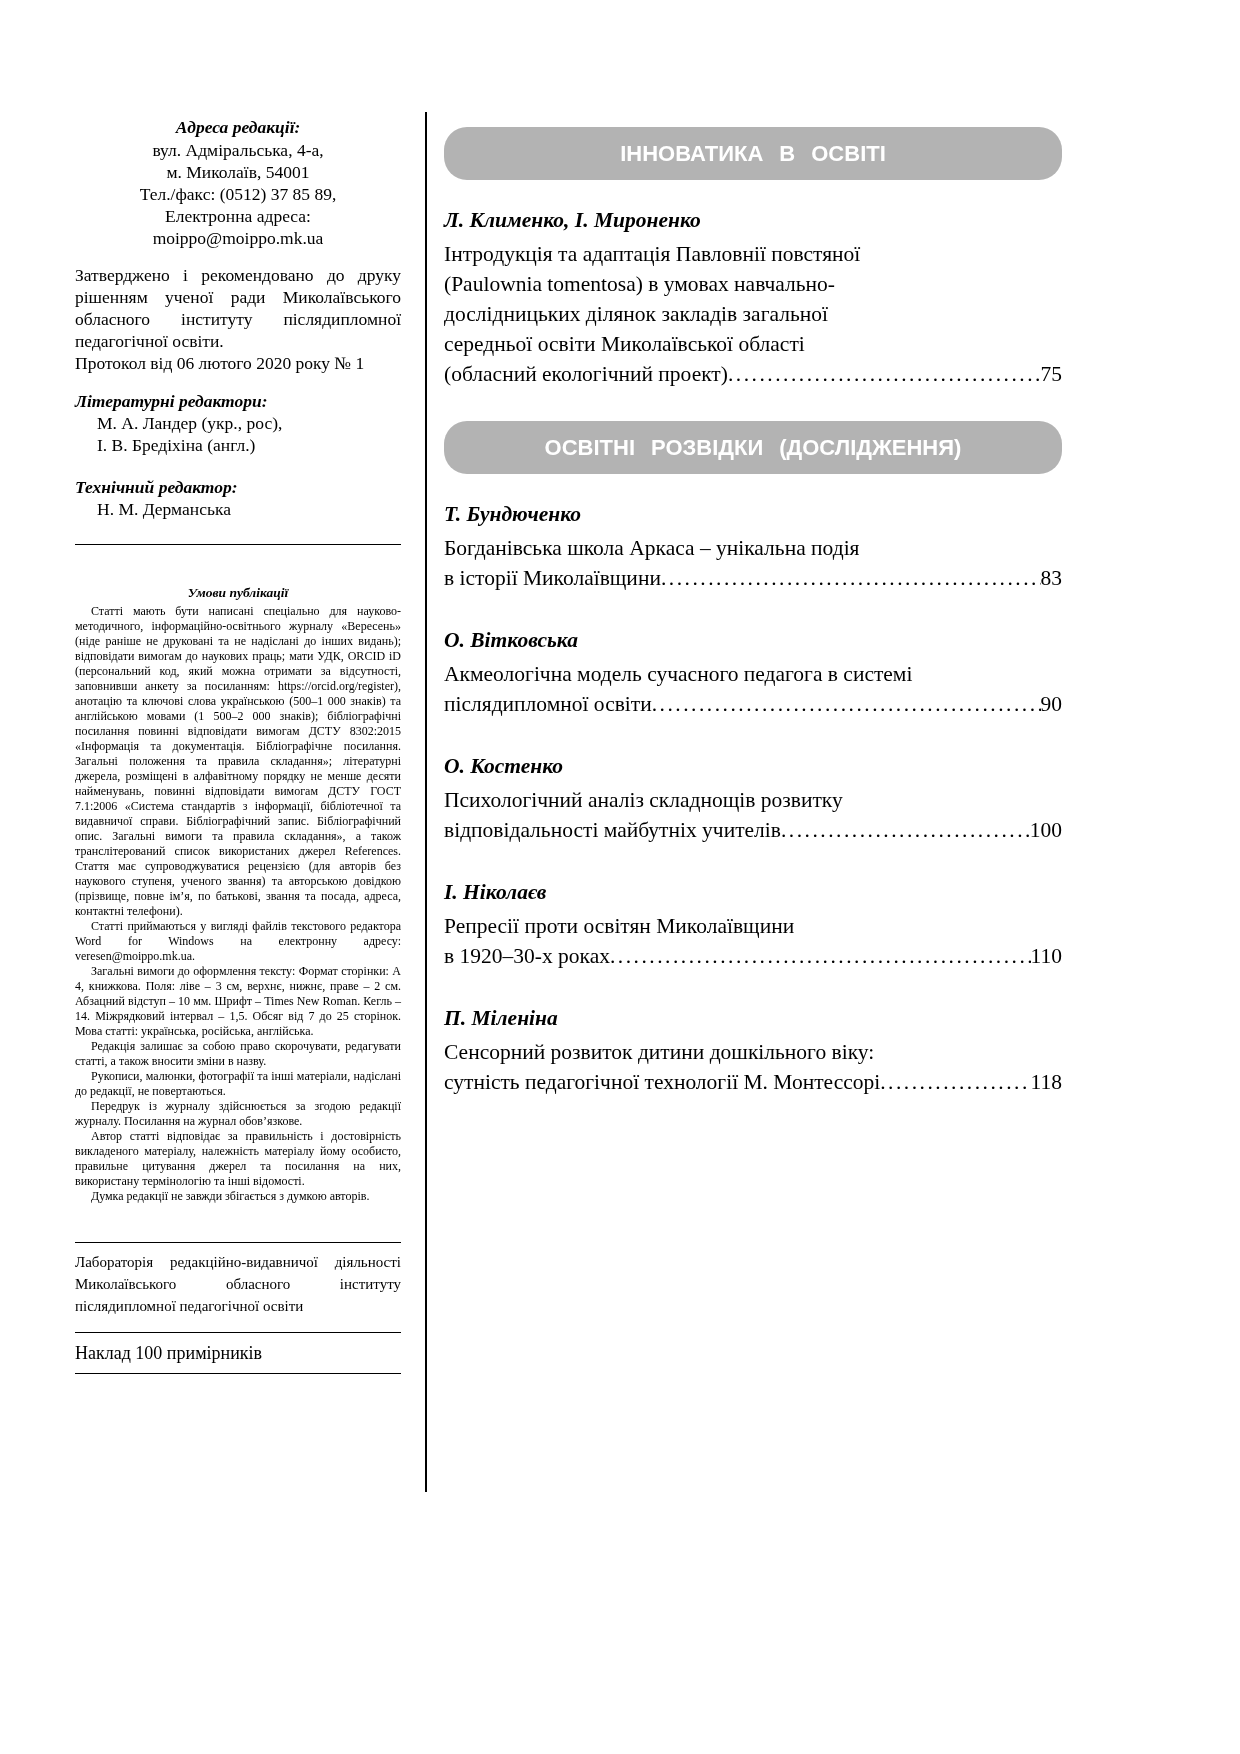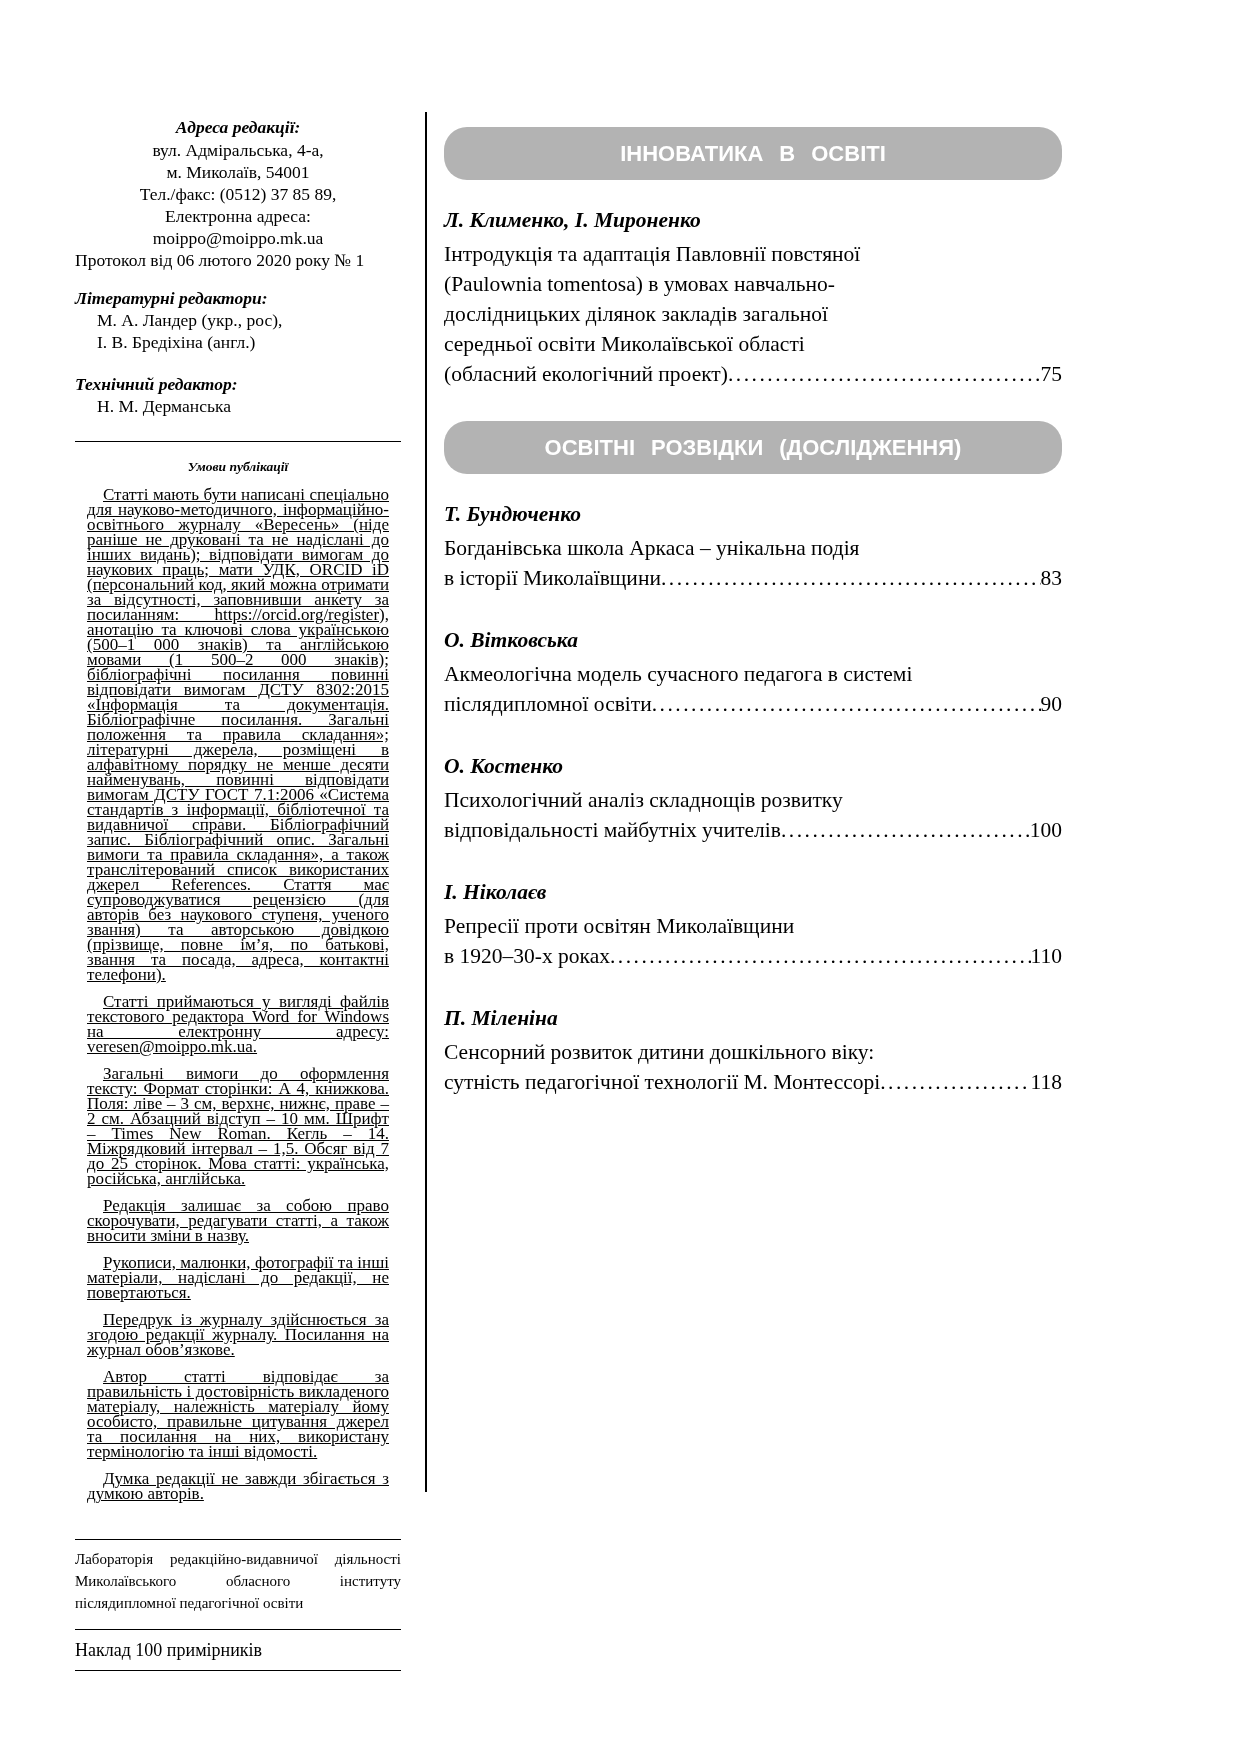--- a/index.html
+++ b/index.html
@@ -13,23 +13,23 @@
   .address { text-align:center; font-size:17.5px; line-height:22px; }
   .address-heading { font-weight:bold; font-style:italic; margin-bottom:1px; }
   .approval { margin-top:15px; font-size:17.5px; line-height:22px; text-align:justify; }
   .protocol { font-size:17.5px; line-height:22px; }
   .editors-block { margin-top:16px; font-size:17.5px; line-height:22px; }
   .editors-heading { font-weight:bold; font-style:italic; }
   .editor-name { padding-left:22px; }
   .tech-block { margin-top:20px; font-size:17.5px; line-height:22px; }
   .rule { border:none; border-top:1.5px solid #000; margin:0; width:100%; }
   .rule-1 { margin-top:24px; }
-  .terms-heading { margin-top:17px; text-align:center; font-weight:bold; font-style:italic; font-size:13.5px; line-height:16px; }
+  .terms-heading { margin-top:40px; text-align:center; font-weight:bold; font-style:italic; font-size:13.5px; line-height:16px; }
   .terms { margin-top:3px; }
-  .terms p { font-size:17px; line-height:15px; text-align:justify; text-indent:16px; margin:12px;text-decoration:underline; }
+  .terms p { font-size:12px; line-height:15px; text-align:justify; text-indent:16px; margin:0; }
   .rule-2 { margin-top:38px; }
   .laboratory { margin-top:8px; font-size:15px; line-height:22px; text-align:justify; }
   .rule-3 { margin-top:15px; }
   .print-run { font-size:18px; line-height:22px; margin:9px 0; }
 
   
   .divider { position:absolute; left:425px; top:112px; width:2px; height:1380px; background:#000; }
 
   
   .right-col { position:absolute; left:444px; top:127px; width:618px; }
@@ -60,20 +60,21 @@
 
     <div class="address">
       <div class="address-heading">Адреса редакції:</div>
       <div>вул. Адміральська, 4-а,</div>
       <div>м. Миколаїв, 54001</div>
       <div>Тел./факс: (0512) 37 85 89,</div>
       <div>Електронна адреса:</div>
       <div>moippo@moippo.mk.ua</div>
     </div>
 
+    <div class="approval">Затверджено і рекомендовано до друку рішенням ученої ради Миколаївського обласного інституту післядипломної педагогічної освіти.</div>
     <div class="protocol">Протокол від 06 лютого 2020 року № 1</div>
 
     <div class="editors-block">
       <div class="editors-heading">Літературні редактори:</div>
       <div class="editor-name">М. А. Ландер (укр., рос),</div>
       <div class="editor-name">І. В. Бредіхіна (англ.)</div>
     </div>
 
     <div class="tech-block">
       <div class="editors-heading">Технічний редактор:</div>

